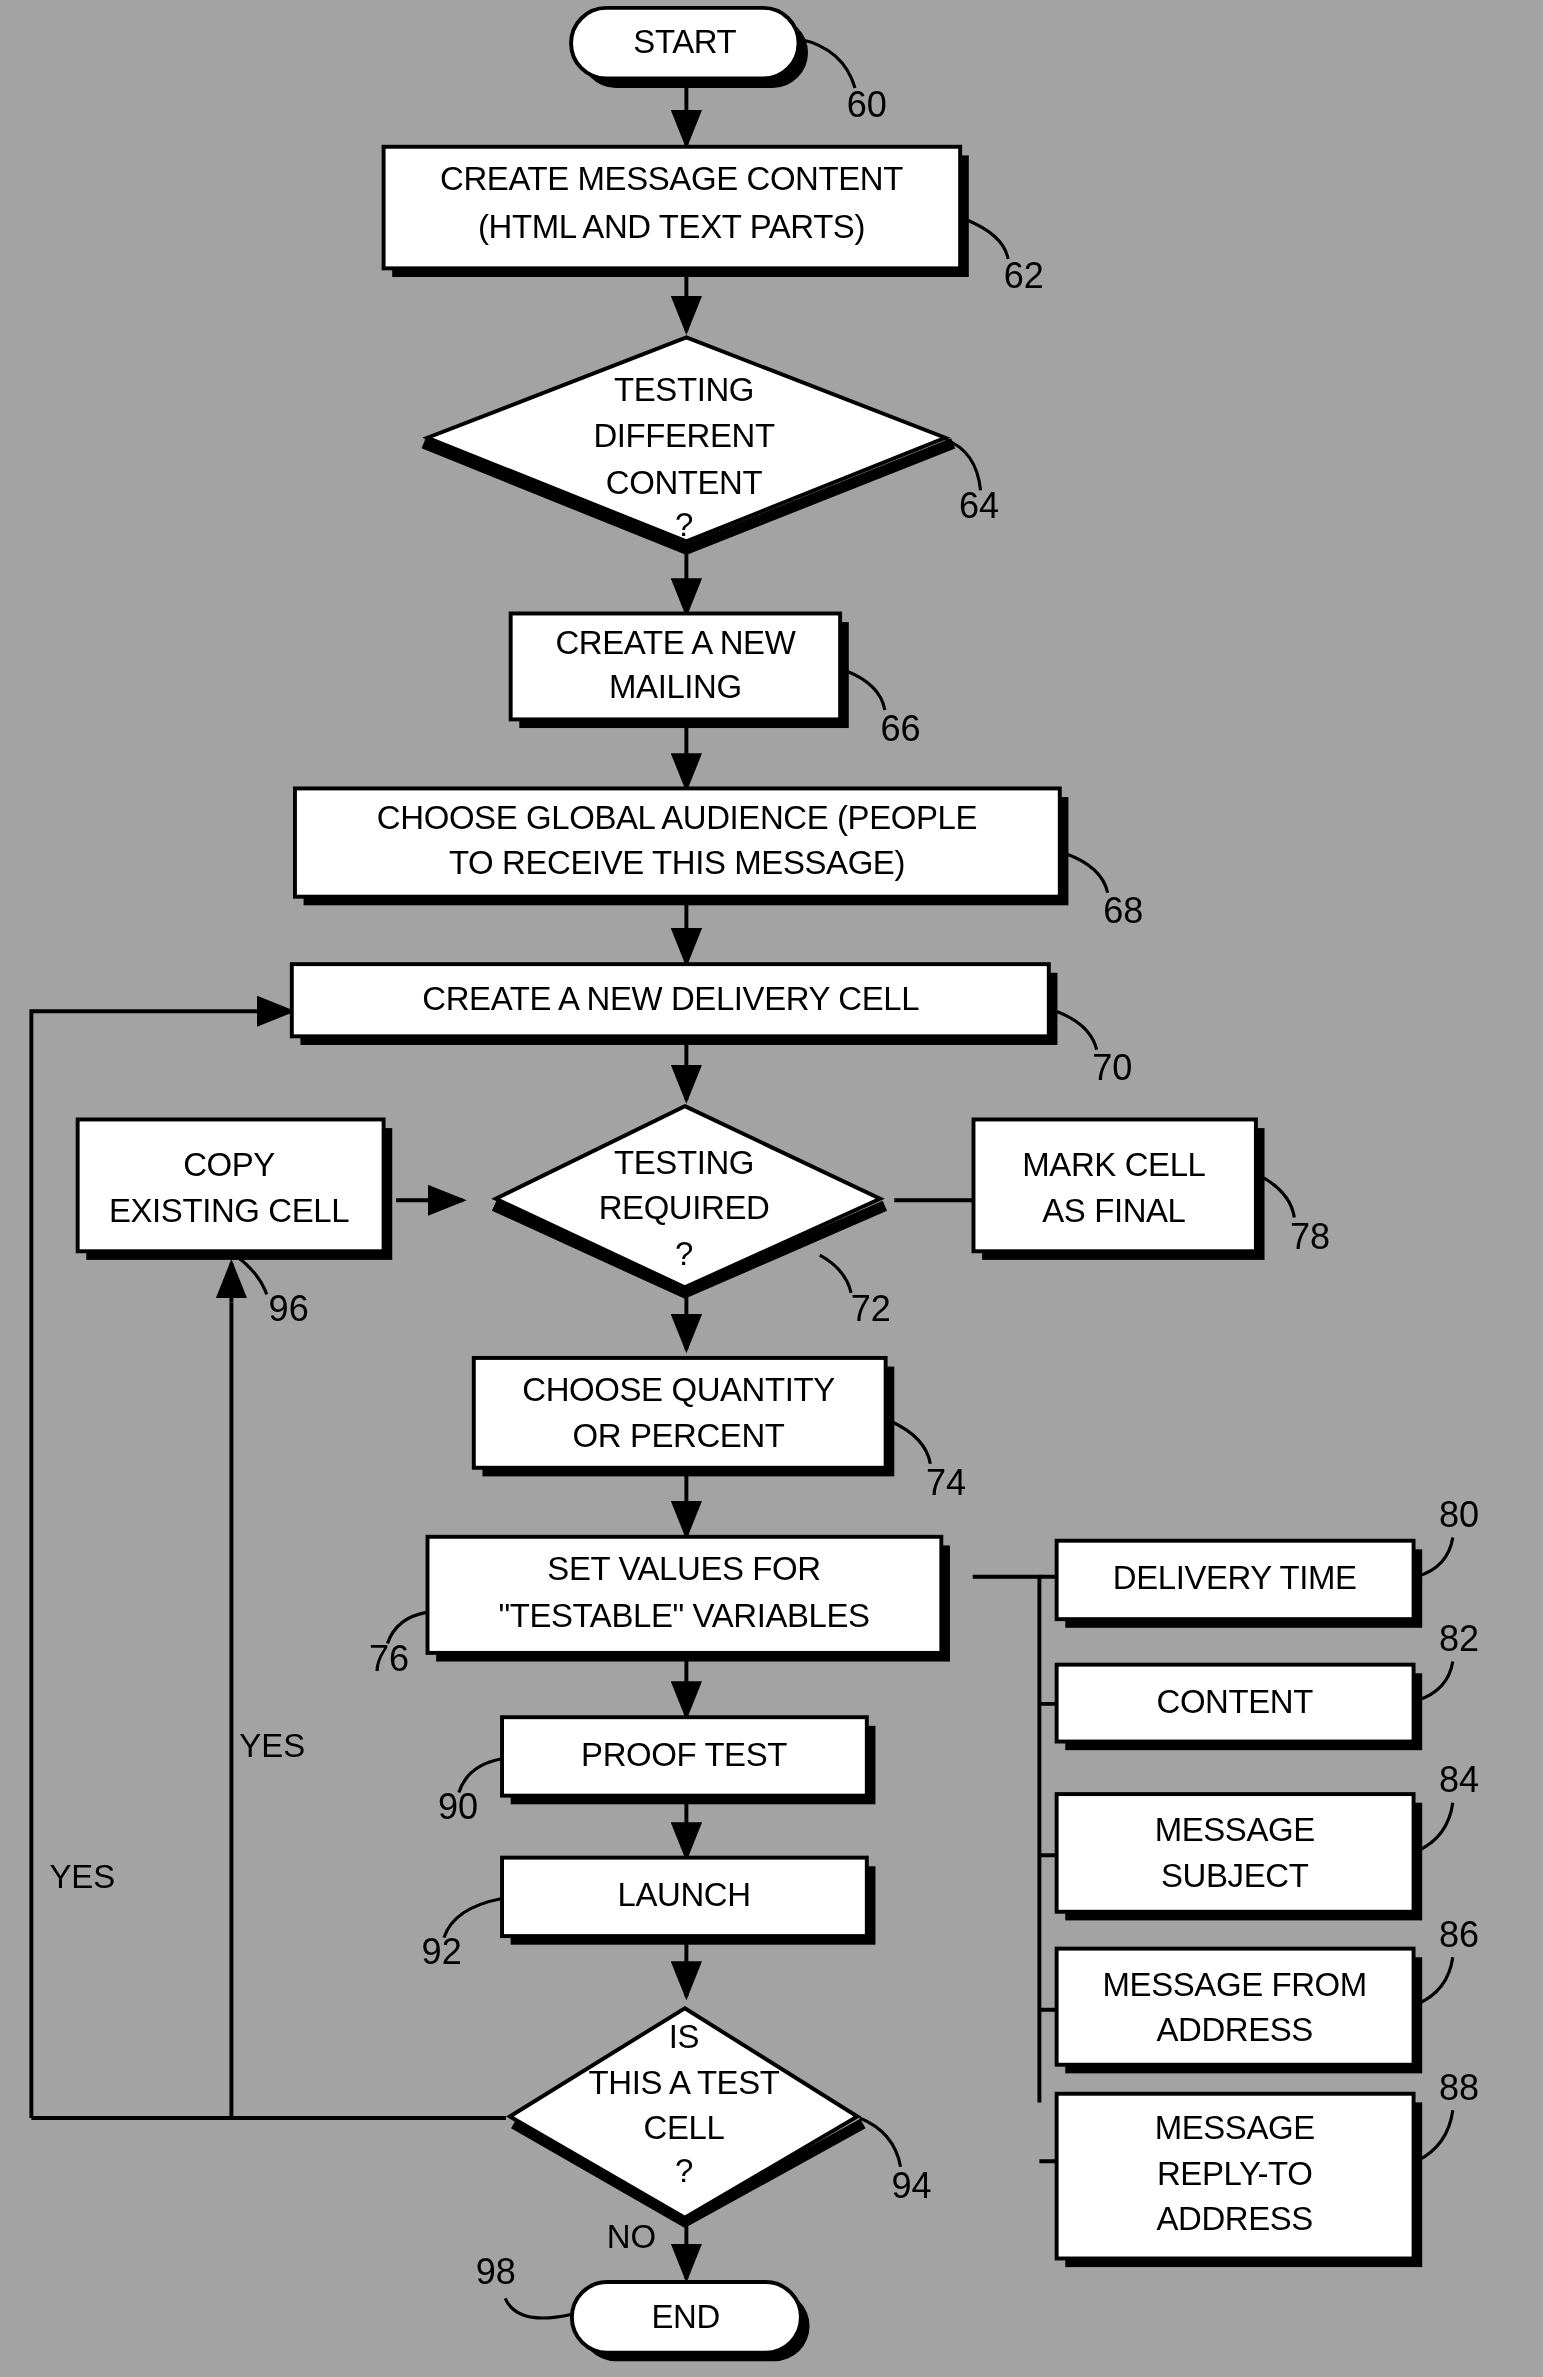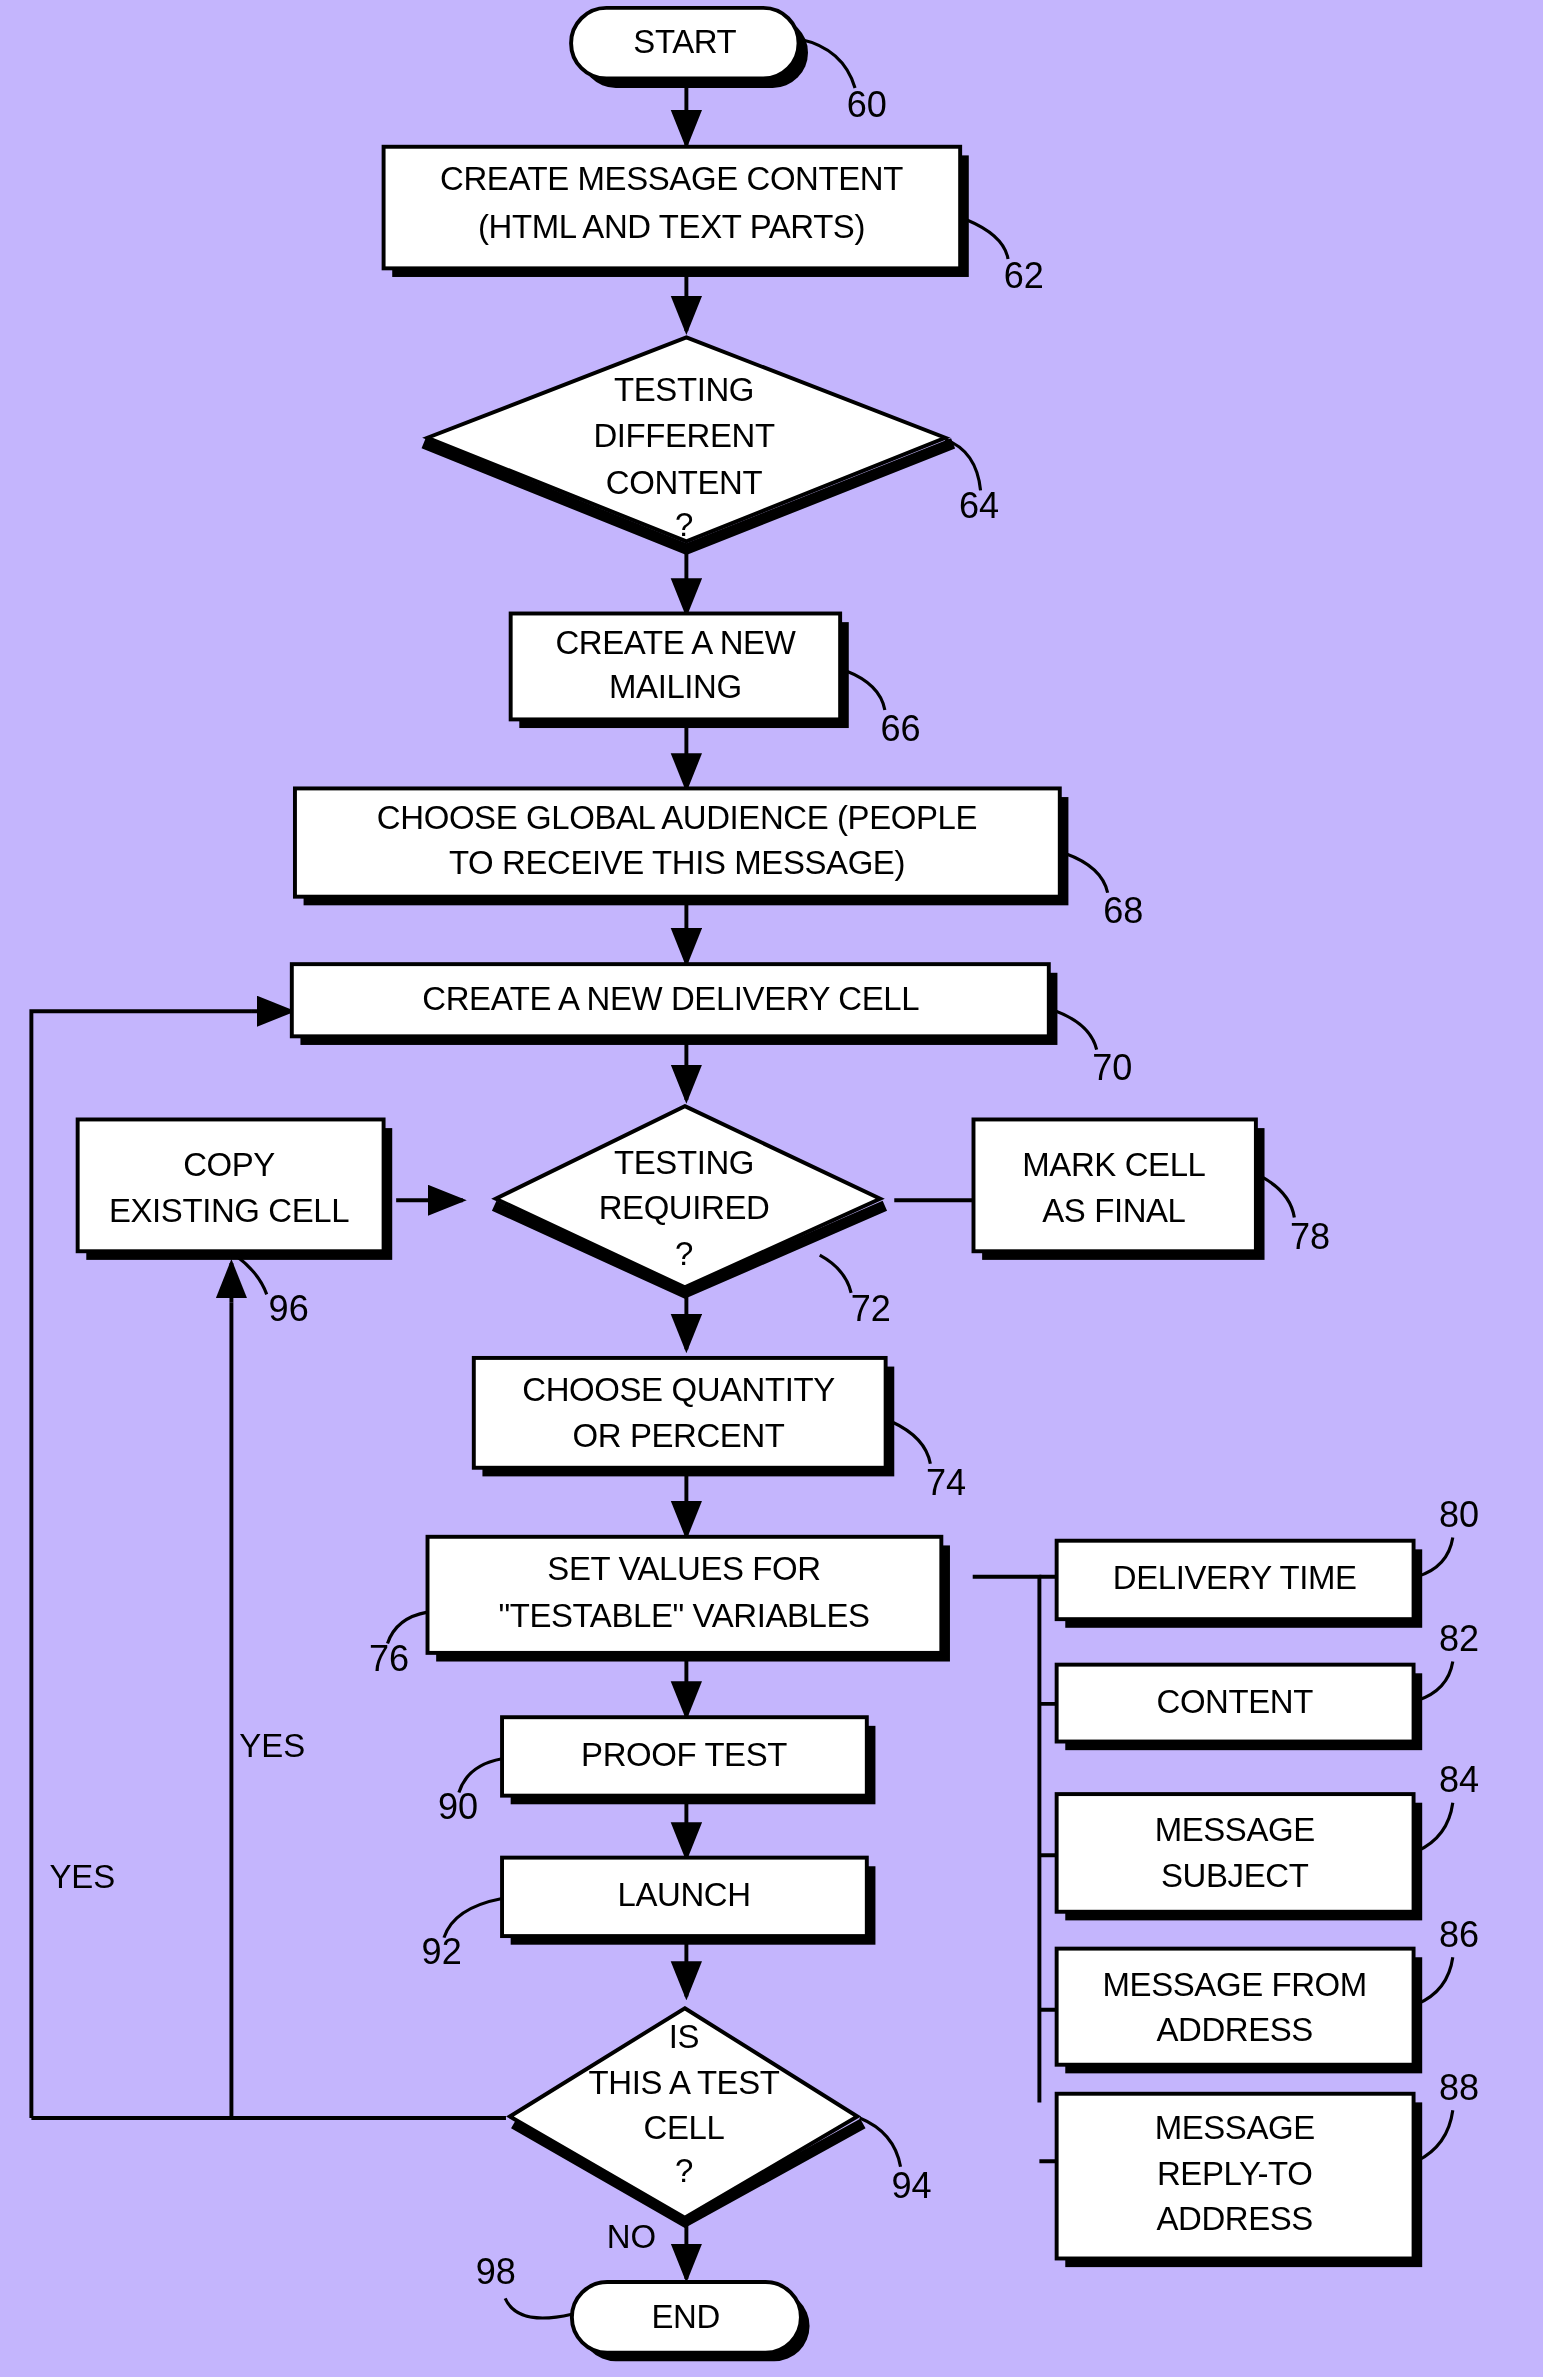--- a/index.html
+++ b/index.html
@@ -8,21 +8,21 @@
     padding: 0;
     background: #ffffff;
   }
   body {
     font-family: "Liberation Sans", sans-serif;
   }
   #canvas {
     position: relative;
     width: 1543px;
     height: 2377px;
-    background: #c4b5fd;
+    background: #a3a3a3;
     overflow: hidden;
   }
   svg#diagram {
     position: absolute;
     top: 0;
     left: 0;
     width: 1543px;
     height: 2377px;
   }
   .node-text {

